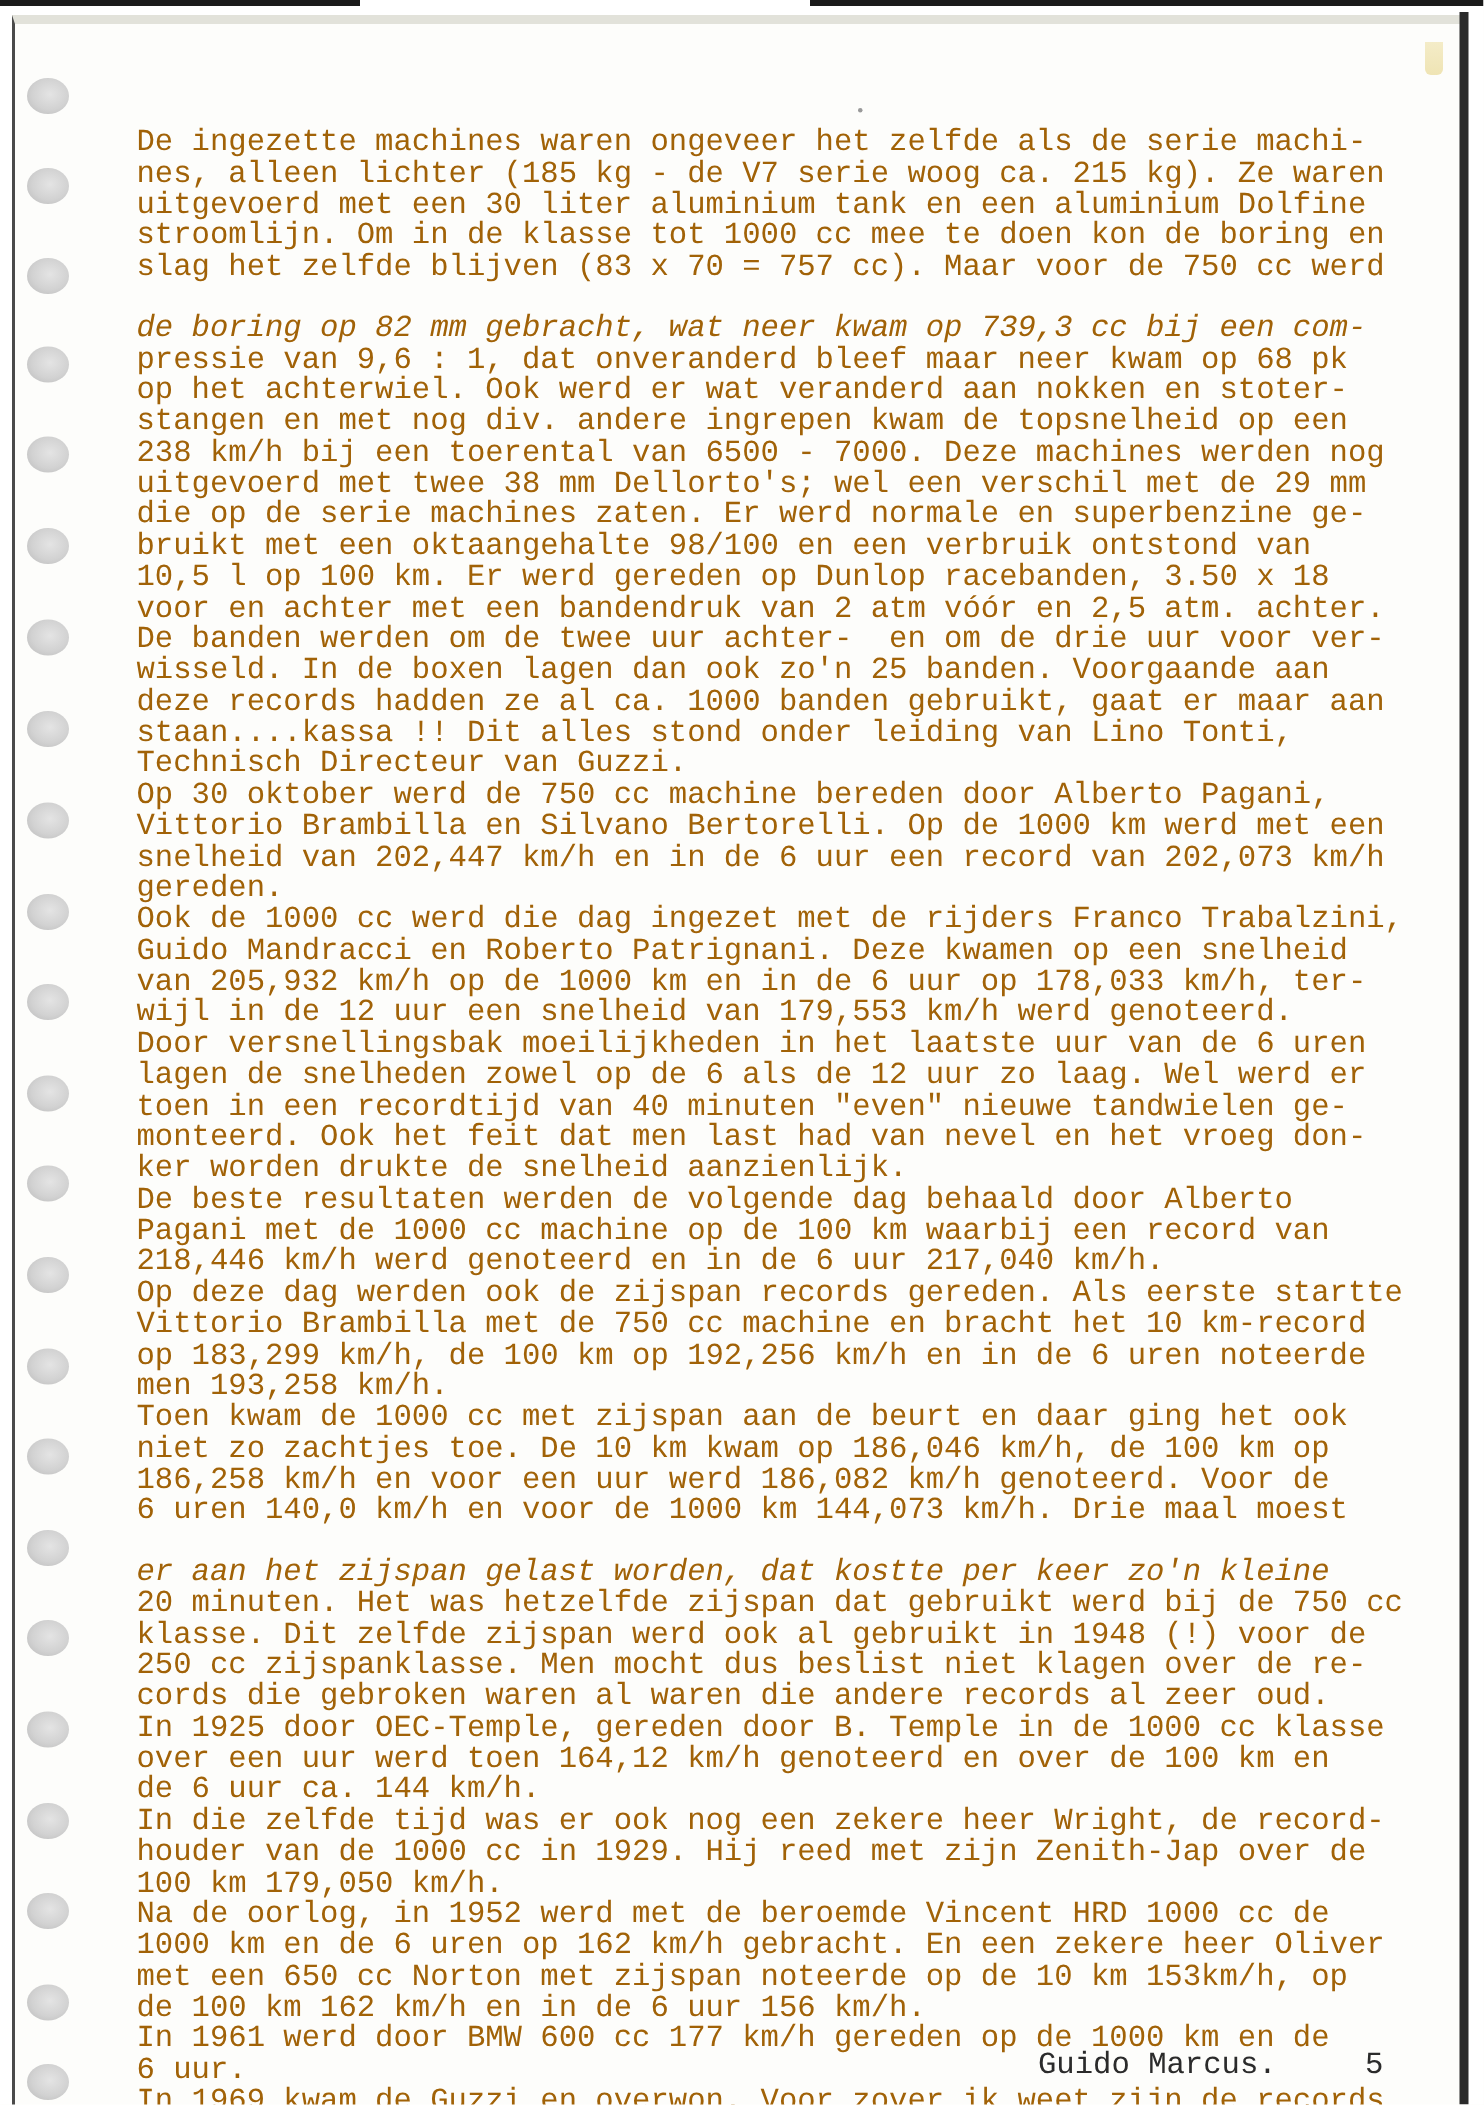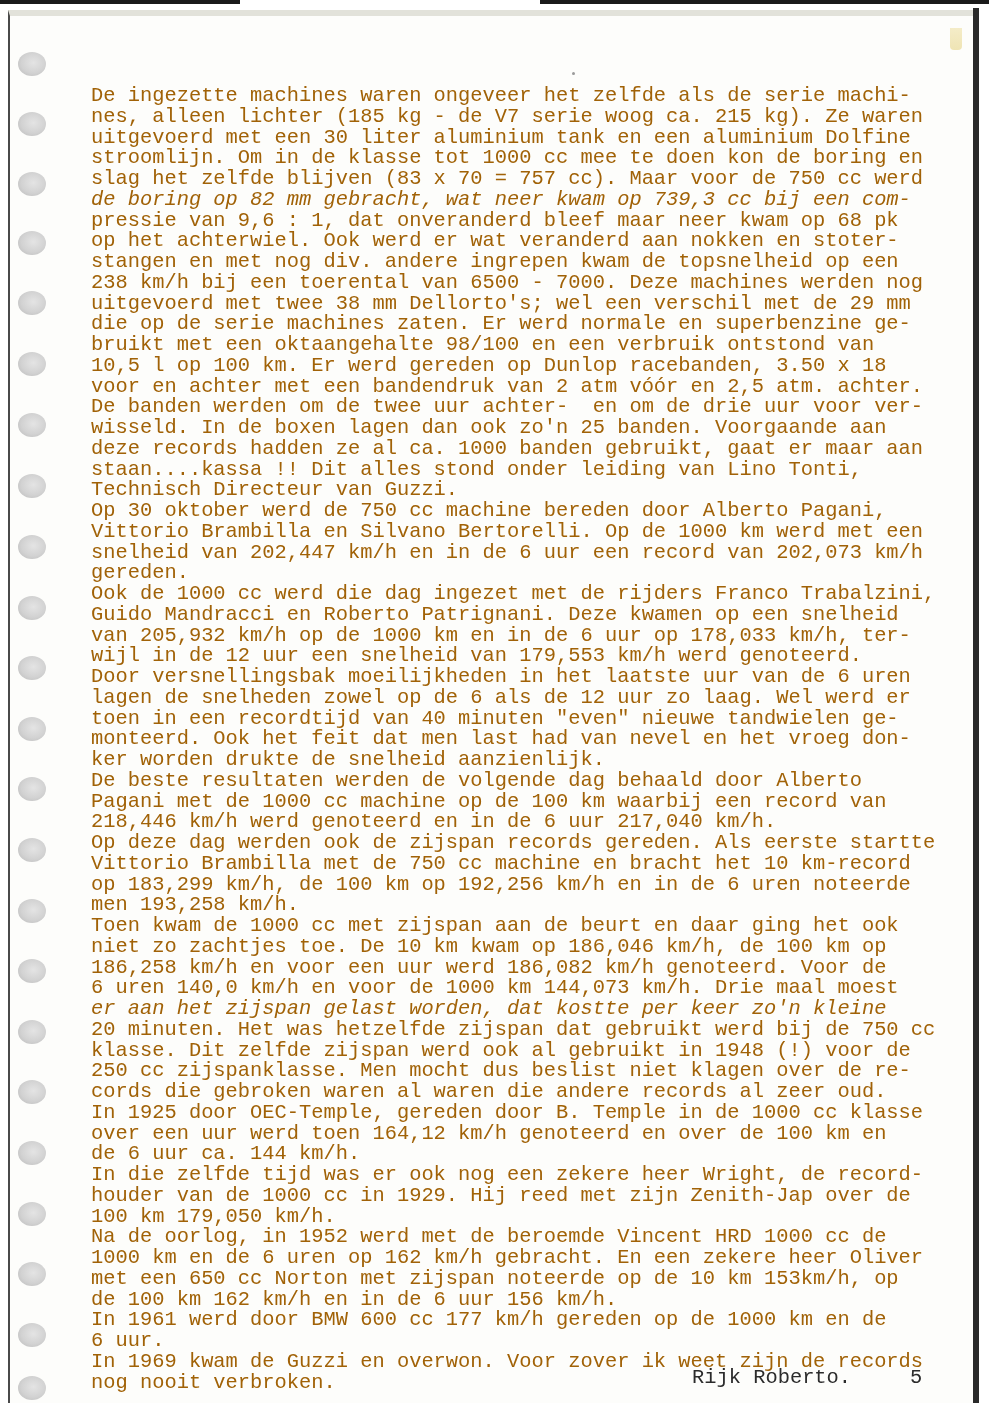--- a/index.html
+++ b/index.html
@@ -29,21 +29,21 @@
     position: absolute; left: 18px; width: 28px; height: 24px; border-radius: 50%;
     background: radial-gradient(ellipse at 55% 45%, #e4e4e4 0%, #d2d2d2 55%, #b9b9b9 100%);
   }
   .text {
     position: absolute; left: 91px; top: 86px; width: 860px;
     font-family: "Liberation Mono", "DejaVu Sans Mono", monospace;
     font-size: 20.4px; line-height: 20.75px; color: #a16207;
     letter-spacing: 0px; white-space: pre;
   }
   .line { height: 20.75px; display: block; }
-  .it { font-style: italic; }
+  .it { font-style: italic; margin-top: 20px; }
   .sig {
     position: absolute; left: 692px; top: 1366px;
     font-family: "Liberation Mono", "DejaVu Sans Mono", monospace;
     font-size: 20.4px; color: #2b2b2b; white-space: pre;
   }
   .pagenum {
     position: absolute; left: 910px; top: 1366px;
     font-family: "Liberation Mono", "DejaVu Sans Mono", monospace;
     font-size: 20.4px; color: #2b2b2b;
   }
@@ -83,14 +83,14 @@
     <div class="hole" style="top: 1202px;"></div>
     <div class="hole" style="top: 1262px;"></div>
     <div class="hole" style="top: 1323px;"></div>
     <div class="hole" style="top: 1376px;"></div>
   </div>
 
 <div class="speck" style="left:572px; top:72px;"></div>
 
 <div class="text" id="body-text"><span class="line">De ingezette machines waren ongeveer het zelfde als de serie machi-</span><span class="line">nes, alleen lichter (185 kg - de V7 serie woog ca. 215 kg). Ze waren</span><span class="line">uitgevoerd met een 30 liter aluminium tank en een aluminium Dolfine</span><span class="line">stroomlijn. Om in de klasse tot 1000 cc mee te doen kon de boring en</span><span class="line">slag het zelfde blijven (83 x 70 = 757 cc). Maar voor de 750 cc werd</span><span class="line it">de boring op 82 mm gebracht, wat neer kwam op 739,3 cc bij een com-</span><span class="line">pressie van 9,6 : 1, dat onveranderd bleef maar neer kwam op 68 pk</span><span class="line">op het achterwiel. Ook werd er wat veranderd aan nokken en stoter-</span><span class="line">stangen en met nog div. andere ingrepen kwam de topsnelheid op een</span><span class="line">238 km/h bij een toerental van 6500 - 7000. Deze machines werden nog</span><span class="line">uitgevoerd met twee 38 mm Dellorto's; wel een verschil met de 29 mm</span><span class="line">die op de serie machines zaten. Er werd normale en superbenzine ge-</span><span class="line">bruikt met een oktaangehalte 98/100 en een verbruik ontstond van</span><span class="line">10,5 l op 100 km. Er werd gereden op Dunlop racebanden, 3.50 x 18</span><span class="line">voor en achter met een bandendruk van 2 atm vóór en 2,5 atm. achter.</span><span class="line">De banden werden om de twee uur achter-  en om de drie uur voor ver-</span><span class="line">wisseld. In de boxen lagen dan ook zo'n 25 banden. Voorgaande aan</span><span class="line">deze records hadden ze al ca. 1000 banden gebruikt, gaat er maar aan</span><span class="line">staan....kassa !! Dit alles stond onder leiding van Lino Tonti,</span><span class="line">Technisch Directeur van Guzzi.</span><span class="line">Op 30 oktober werd de 750 cc machine bereden door Alberto Pagani,</span><span class="line">Vittorio Brambilla en Silvano Bertorelli. Op de 1000 km werd met een</span><span class="line">snelheid van 202,447 km/h en in de 6 uur een record van 202,073 km/h</span><span class="line">gereden.</span><span class="line">Ook de 1000 cc werd die dag ingezet met de rijders Franco Trabalzini,</span><span class="line">Guido Mandracci en Roberto Patrignani. Deze kwamen op een snelheid</span><span class="line">van 205,932 km/h op de 1000 km en in de 6 uur op 178,033 km/h, ter-</span><span class="line">wijl in de 12 uur een snelheid van 179,553 km/h werd genoteerd.</span><span class="line">Door versnellingsbak moeilijkheden in het laatste uur van de 6 uren</span><span class="line">lagen de snelheden zowel op de 6 als de 12 uur zo laag. Wel werd er</span><span class="line">toen in een recordtijd van 40 minuten "even" nieuwe tandwielen ge-</span><span class="line">monteerd. Ook het feit dat men last had van nevel en het vroeg don-</span><span class="line">ker worden drukte de snelheid aanzienlijk.</span><span class="line">De beste resultaten werden de volgende dag behaald door Alberto</span><span class="line">Pagani met de 1000 cc machine op de 100 km waarbij een record van</span><span class="line">218,446 km/h werd genoteerd en in de 6 uur 217,040 km/h.</span><span class="line">Op deze dag werden ook de zijspan records gereden. Als eerste startte</span><span class="line">Vittorio Brambilla met de 750 cc machine en bracht het 10 km-record</span><span class="line">op 183,299 km/h, de 100 km op 192,256 km/h en in de 6 uren noteerde</span><span class="line">men 193,258 km/h.</span><span class="line">Toen kwam de 1000 cc met zijspan aan de beurt en daar ging het ook</span><span class="line">niet zo zachtjes toe. De 10 km kwam op 186,046 km/h, de 100 km op</span><span class="line">186,258 km/h en voor een uur werd 186,082 km/h genoteerd. Voor de</span><span class="line">6 uren 140,0 km/h en voor de 1000 km 144,073 km/h. Drie maal moest</span><span class="line it">er aan het zijspan gelast worden, dat kostte per keer zo'n kleine</span><span class="line">20 minuten. Het was hetzelfde zijspan dat gebruikt werd bij de 750 cc</span><span class="line">klasse. Dit zelfde zijspan werd ook al gebruikt in 1948 (!) voor de</span><span class="line">250 cc zijspanklasse. Men mocht dus beslist niet klagen over de re-</span><span class="line">cords die gebroken waren al waren die andere records al zeer oud.</span><span class="line">In 1925 door OEC-Temple, gereden door B. Temple in de 1000 cc klasse</span><span class="line">over een uur werd toen 164,12 km/h genoteerd en over de 100 km en</span><span class="line">de 6 uur ca. 144 km/h.</span><span class="line">In die zelfde tijd was er ook nog een zekere heer Wright, de record-</span><span class="line">houder van de 1000 cc in 1929. Hij reed met zijn Zenith-Jap over de</span><span class="line">100 km 179,050 km/h.</span><span class="line">Na de oorlog, in 1952 werd met de beroemde Vincent HRD 1000 cc de</span><span class="line">1000 km en de 6 uren op 162 km/h gebracht. En een zekere heer Oliver</span><span class="line">met een 650 cc Norton met zijspan noteerde op de 10 km 153km/h, op</span><span class="line">de 100 km 162 km/h en in de 6 uur 156 km/h.</span><span class="line">In 1961 werd door BMW 600 cc 177 km/h gereden op de 1000 km en de</span><span class="line">6 uur.</span><span class="line">In 1969 kwam de Guzzi en overwon. Voor zover ik weet zijn de records</span><span class="line">nog nooit verbroken.</span></div>
 
-<div class="sig">Rijk Roberto.</div>
+<div class="sig">Guido Marcus.</div>
 <div class="pagenum">5</div>
 
 </body></html>

